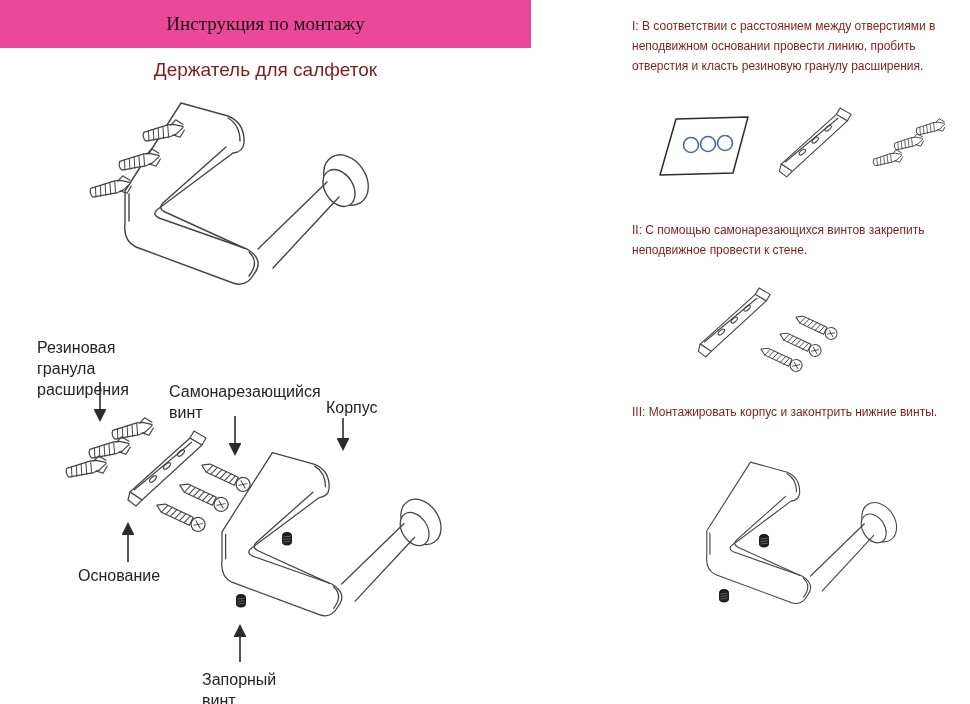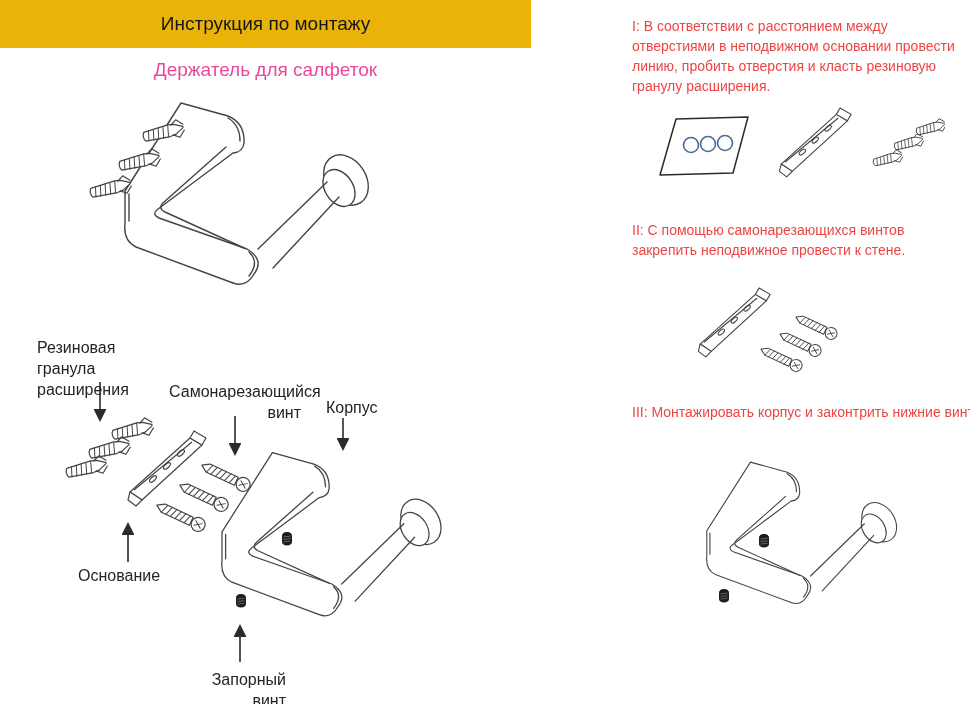--- a/index.html
+++ b/index.html
@@ -3,34 +3,34 @@
 <meta charset="utf-8">
 <style>
   * { margin:0; padding:0; box-sizing:border-box; }
   html,body { background:#ffffff; }
   body {
     width:970px; height:704px; position:relative; overflow:hidden;
     font-family:"Liberation Sans", sans-serif; color:#1f1f1f;
   }
   .abs { position:absolute; }
   .header-bar {
-    left:0; top:0; width:531px; height:48px; background:#eab308;
+    left:0; top:0; width:531px; height:48px; background:#ec4899;
     display:flex; align-items:center; justify-content:center;
-    font-size:19px; color:#161616;
+    font-size:19px; color:#161616;font-family:Liberation Serif, serif;
   }
   .subtitle {
     left:0; top:59px; width:531px; text-align:center;
-    font-size:19px; color:#ec4899;
+    font-size:19px; color:#7f1d1d;
   }
   .part-label {
     font-size:16px; line-height:1.3; color:#242424; white-space:pre-line;
   }
-  .center { text-align:right; }
+  .center { text-align:left; }
   .step-text {
-    font-size:14px; line-height:20px; width:332px; color:#ef4444;
+    font-size:12px; line-height:20px; width:332px; color:#7f1d1d;
   }
   .nowrap { white-space:nowrap; }
   svg { display:block; }
 </style>
 </head>
 <body>
 
 <svg width="0" height="0" style="position:absolute" aria-hidden="true">
   <defs>
     <marker id="ah" viewBox="0 0 10 10" refX="8.5" refY="5" markerWidth="8" markerHeight="8" orient="auto">

